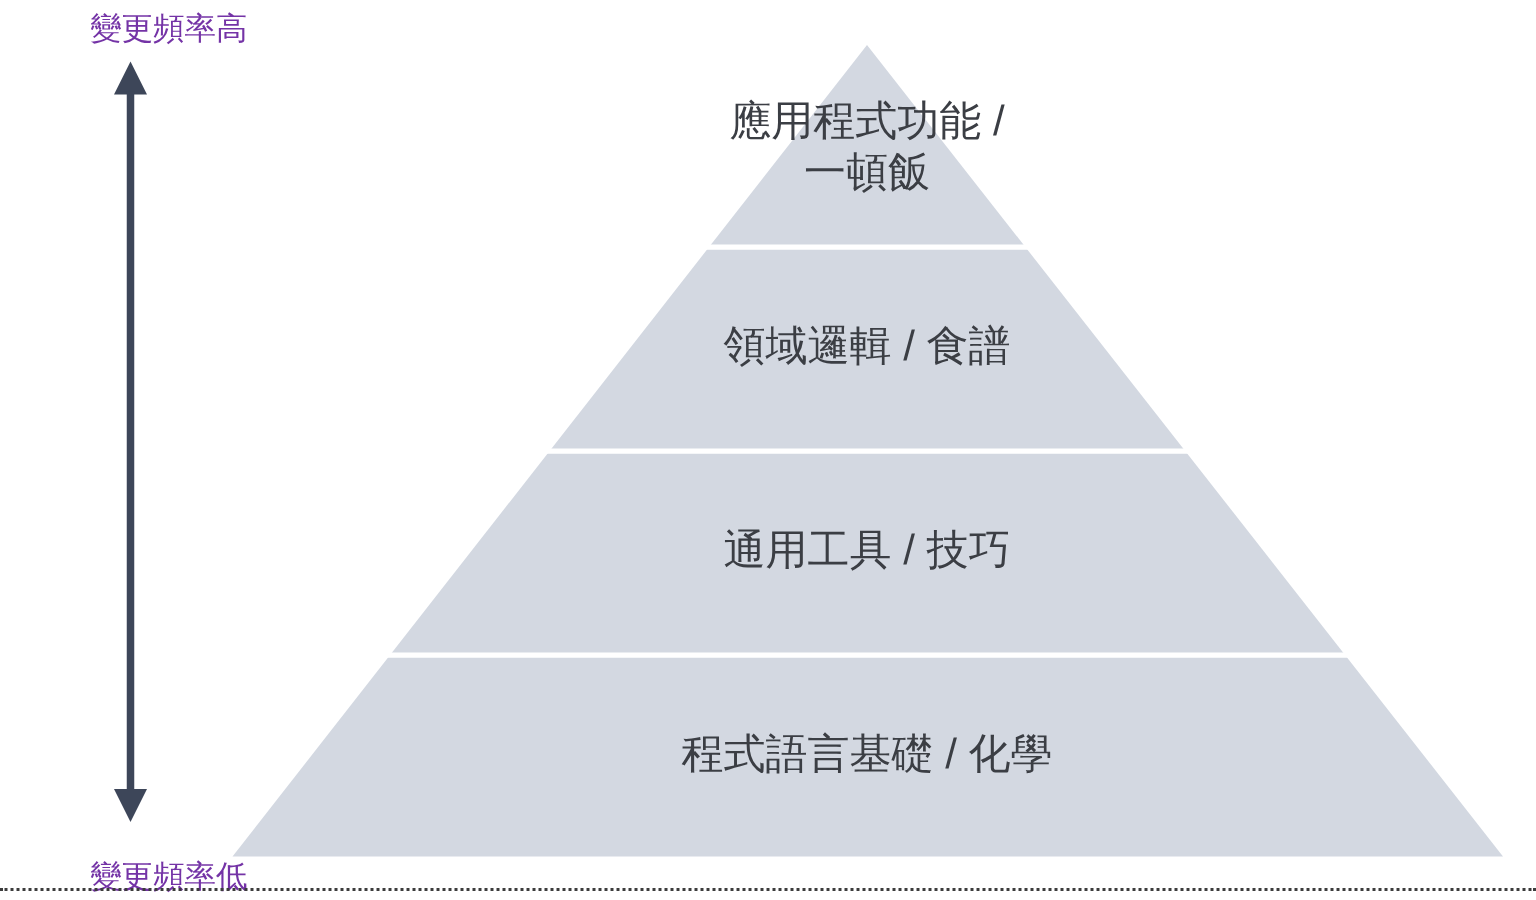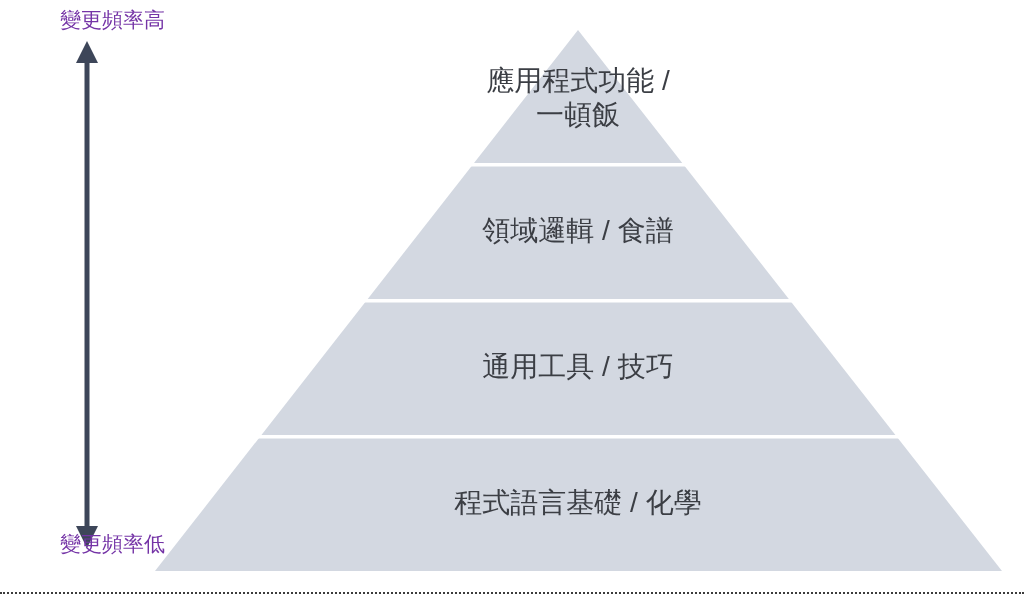--- a/index.html
+++ b/index.html
@@ -23,21 +23,21 @@
   .axis-label {
     position: absolute;
     left: 28px;
     color: #7433a6;
     font-size: 21px;
     line-height: 24px;
     white-space: nowrap;
     margin-left: 32px;
   }
   .axis-label.top { top: 8px; }
-  .axis-label.bottom { top: 532px; }
+  .axis-label.bottom { top: 573px; }
   .tier-text {
     font-size: 28px;
     font-weight: 400;
   }
   .dotted-divider {
     position: absolute;
     left: 0;
     top: 592px;
     width: 1024px;
     height: 0;

